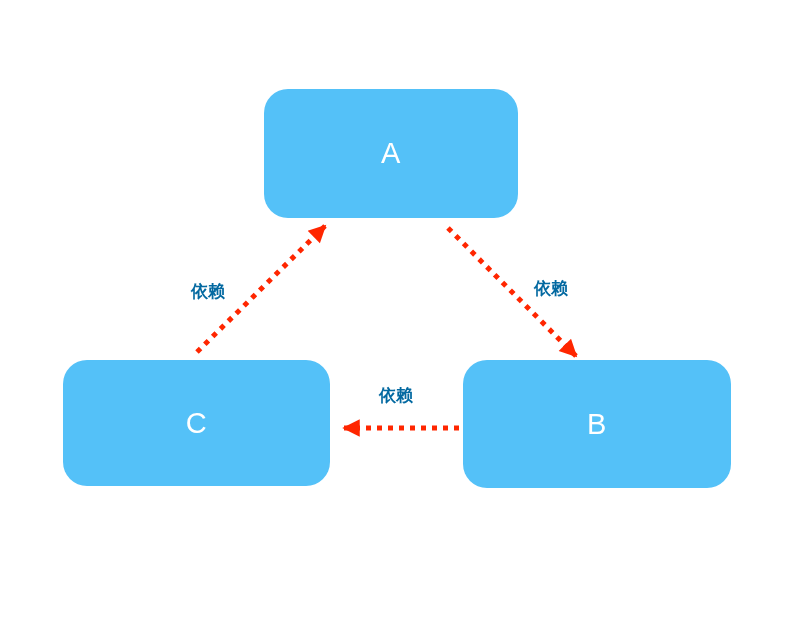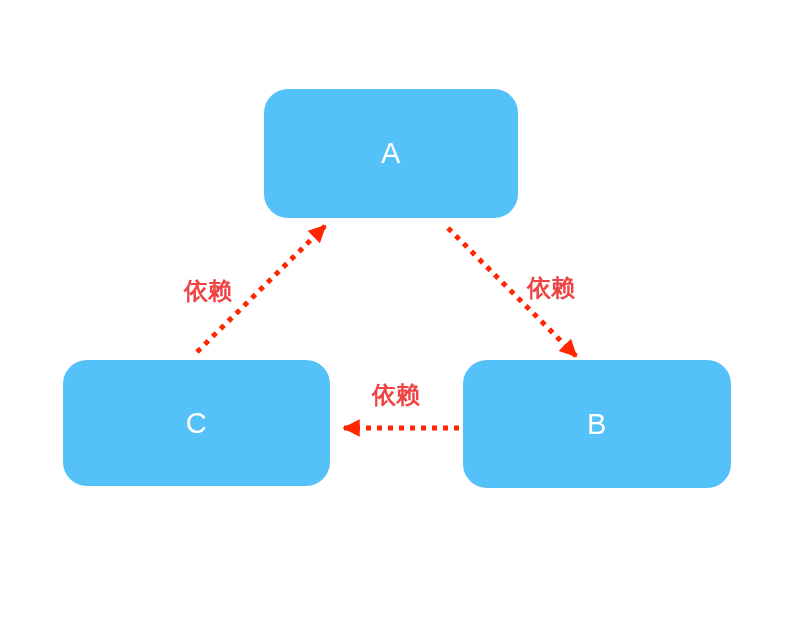--- a/index.html
+++ b/index.html
@@ -34,22 +34,22 @@
     font-size: 29px;
     font-weight: 400;
     letter-spacing: 0.5px;
   }
   .node-a { left: 264px; top: 89px;  width: 254px; height: 129px; }
   .node-b { left: 463px; top: 360px; width: 268px; height: 128px; }
   .node-c { left: 63px;  top: 360px; width: 267px; height: 126px; }
   .edge-label {
     position: absolute;
     transform: translate(-50%, -50%);
-    color: #ef4444;
-    font-size: 24px;
+    color: #0369a1;
+    font-size: 17px;
     font-weight: 700;
     white-space: nowrap;
   }
   .edge-label-ca { left: 208px; top: 291px; }
   .edge-label-ab { left: 551px; top: 288px; }
   .edge-label-bc { left: 396px; top: 395px; }
   .edge-line {
     stroke: #FF2600;
     stroke-width: 5;
     stroke-linecap: butt;

